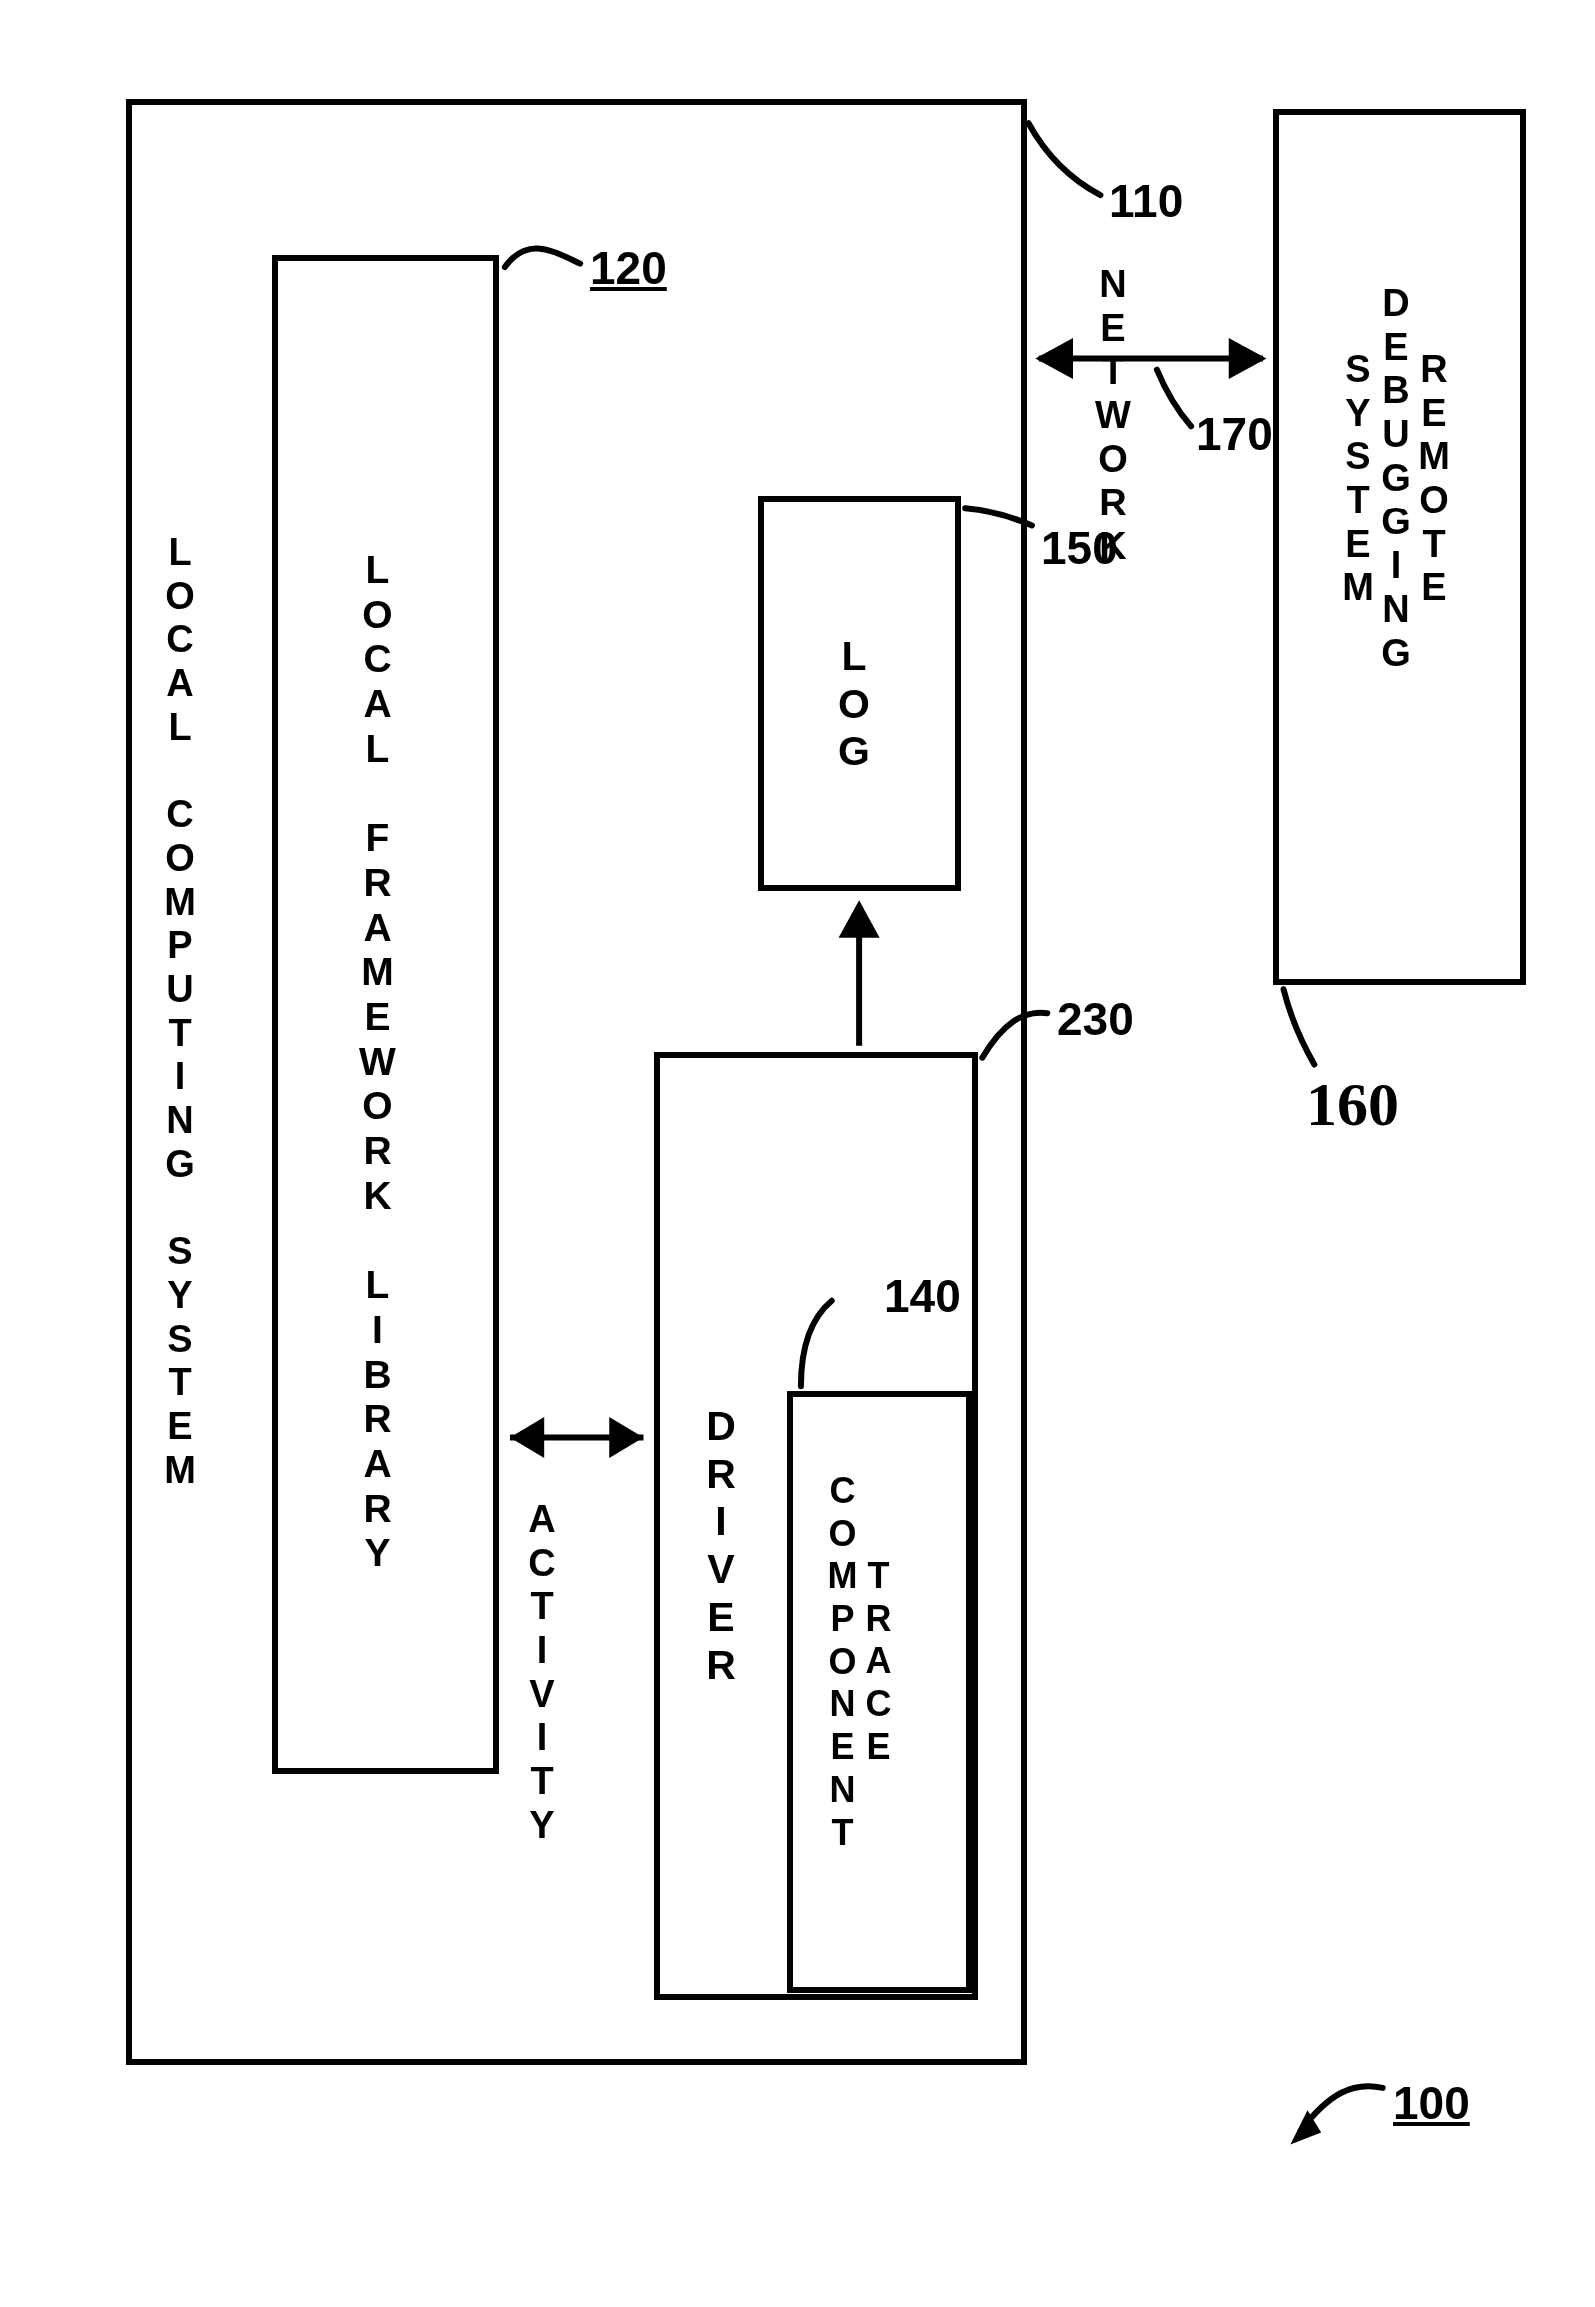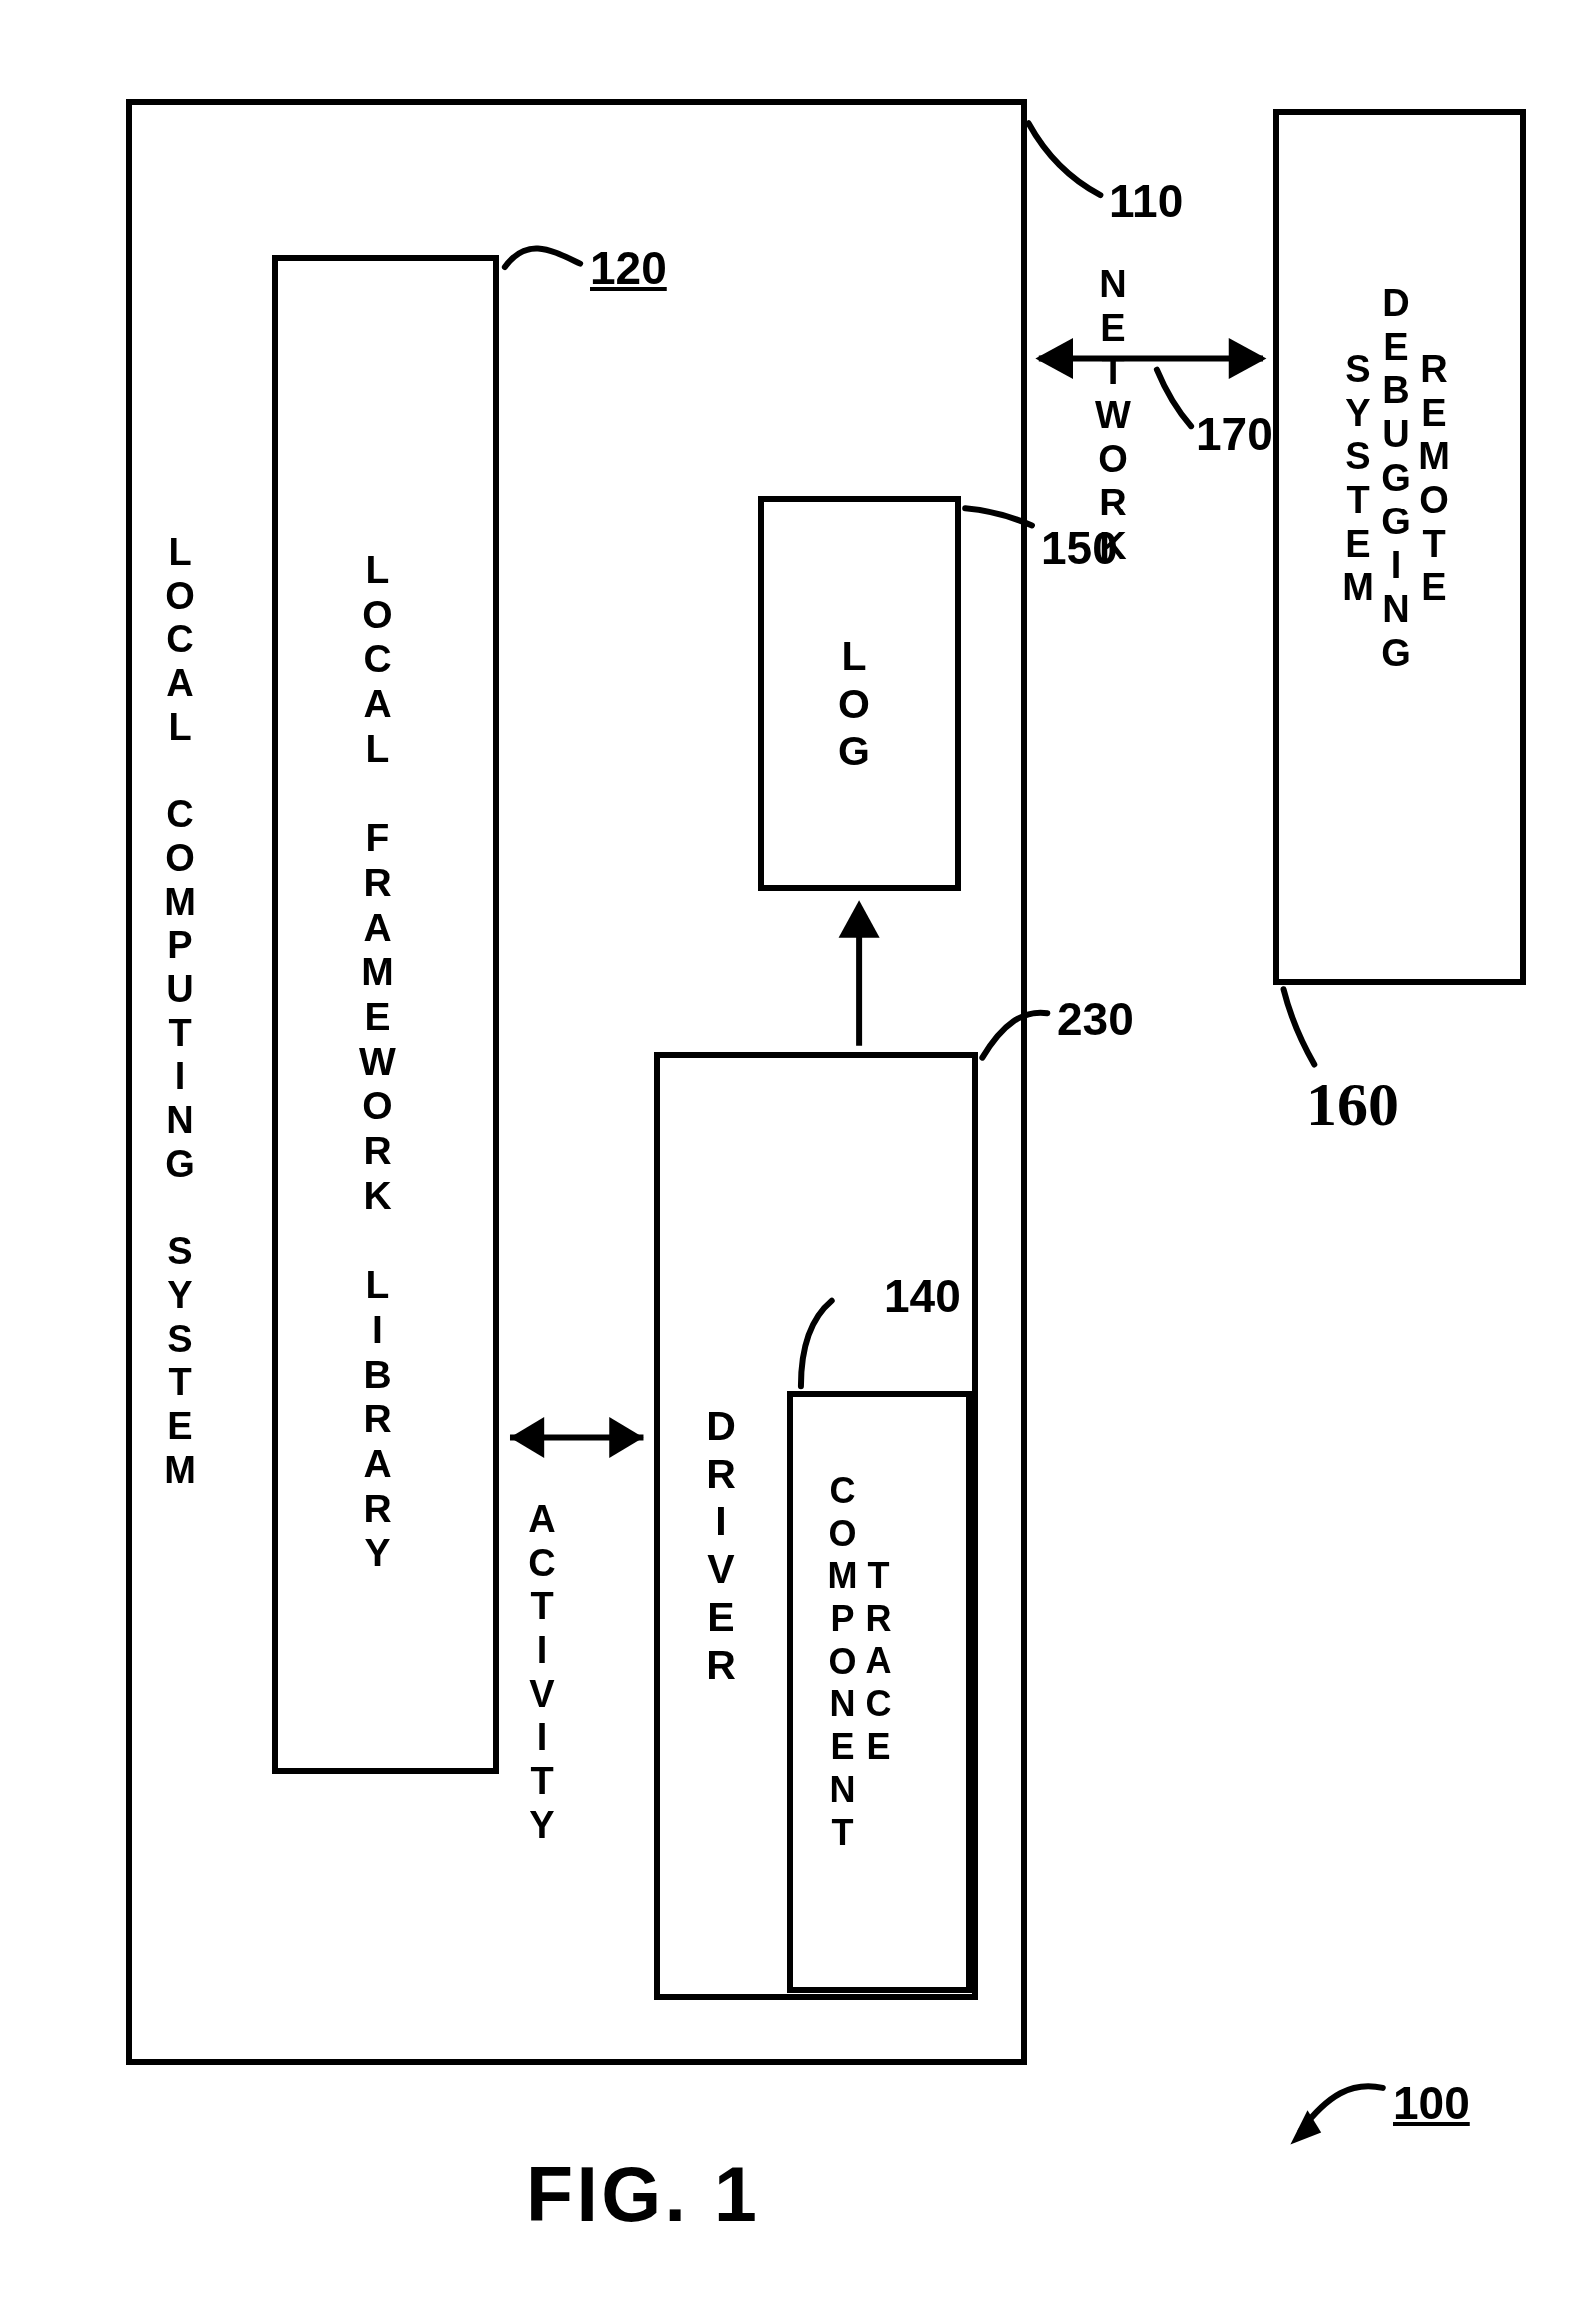--- a/index.html
+++ b/index.html
@@ -94,21 +94,20 @@
 
   <div class="label" style="left:1393px; top:2076px; font-size:46px;text-decoration:underline;">100</div>
   <div class="label" style="left:1109px; top:174px; font-size:46px;">110</div>
   <div class="label" style="left:590px; top:241px; font-size:46px;text-decoration:underline;">120</div>
   <div class="label" style="left:1057px; top:992px; font-size:46px;">230</div>
   <div class="label" style="left:884px; top:1269px; font-size:46px;">140</div>
   <div class="label" style="left:1041px; top:503px; font-size:46px;margin-top:18px;">150</div>
   <div class="label" style="left:1306px; top:1069px; font-size:62px;font-family:Liberation Serif, serif;">160</div>
   <div class="label" style="left:1196px; top:407px; font-size:46px;">170</div>
 
-  <div class="fig" style="left:526px; top:2150px;">FIG. 1</div>
 
   <svg class="overlay" viewBox="0 0 1864 2696">
 
     <g>
       <line x1="596" y1="1680" x2="752" y2="1680"></line>
       <polygon points="596,1680 636,1656 636,1704"></polygon>
       <polygon points="752,1680 712,1656 712,1704"></polygon>
     </g>
 
     <g>

